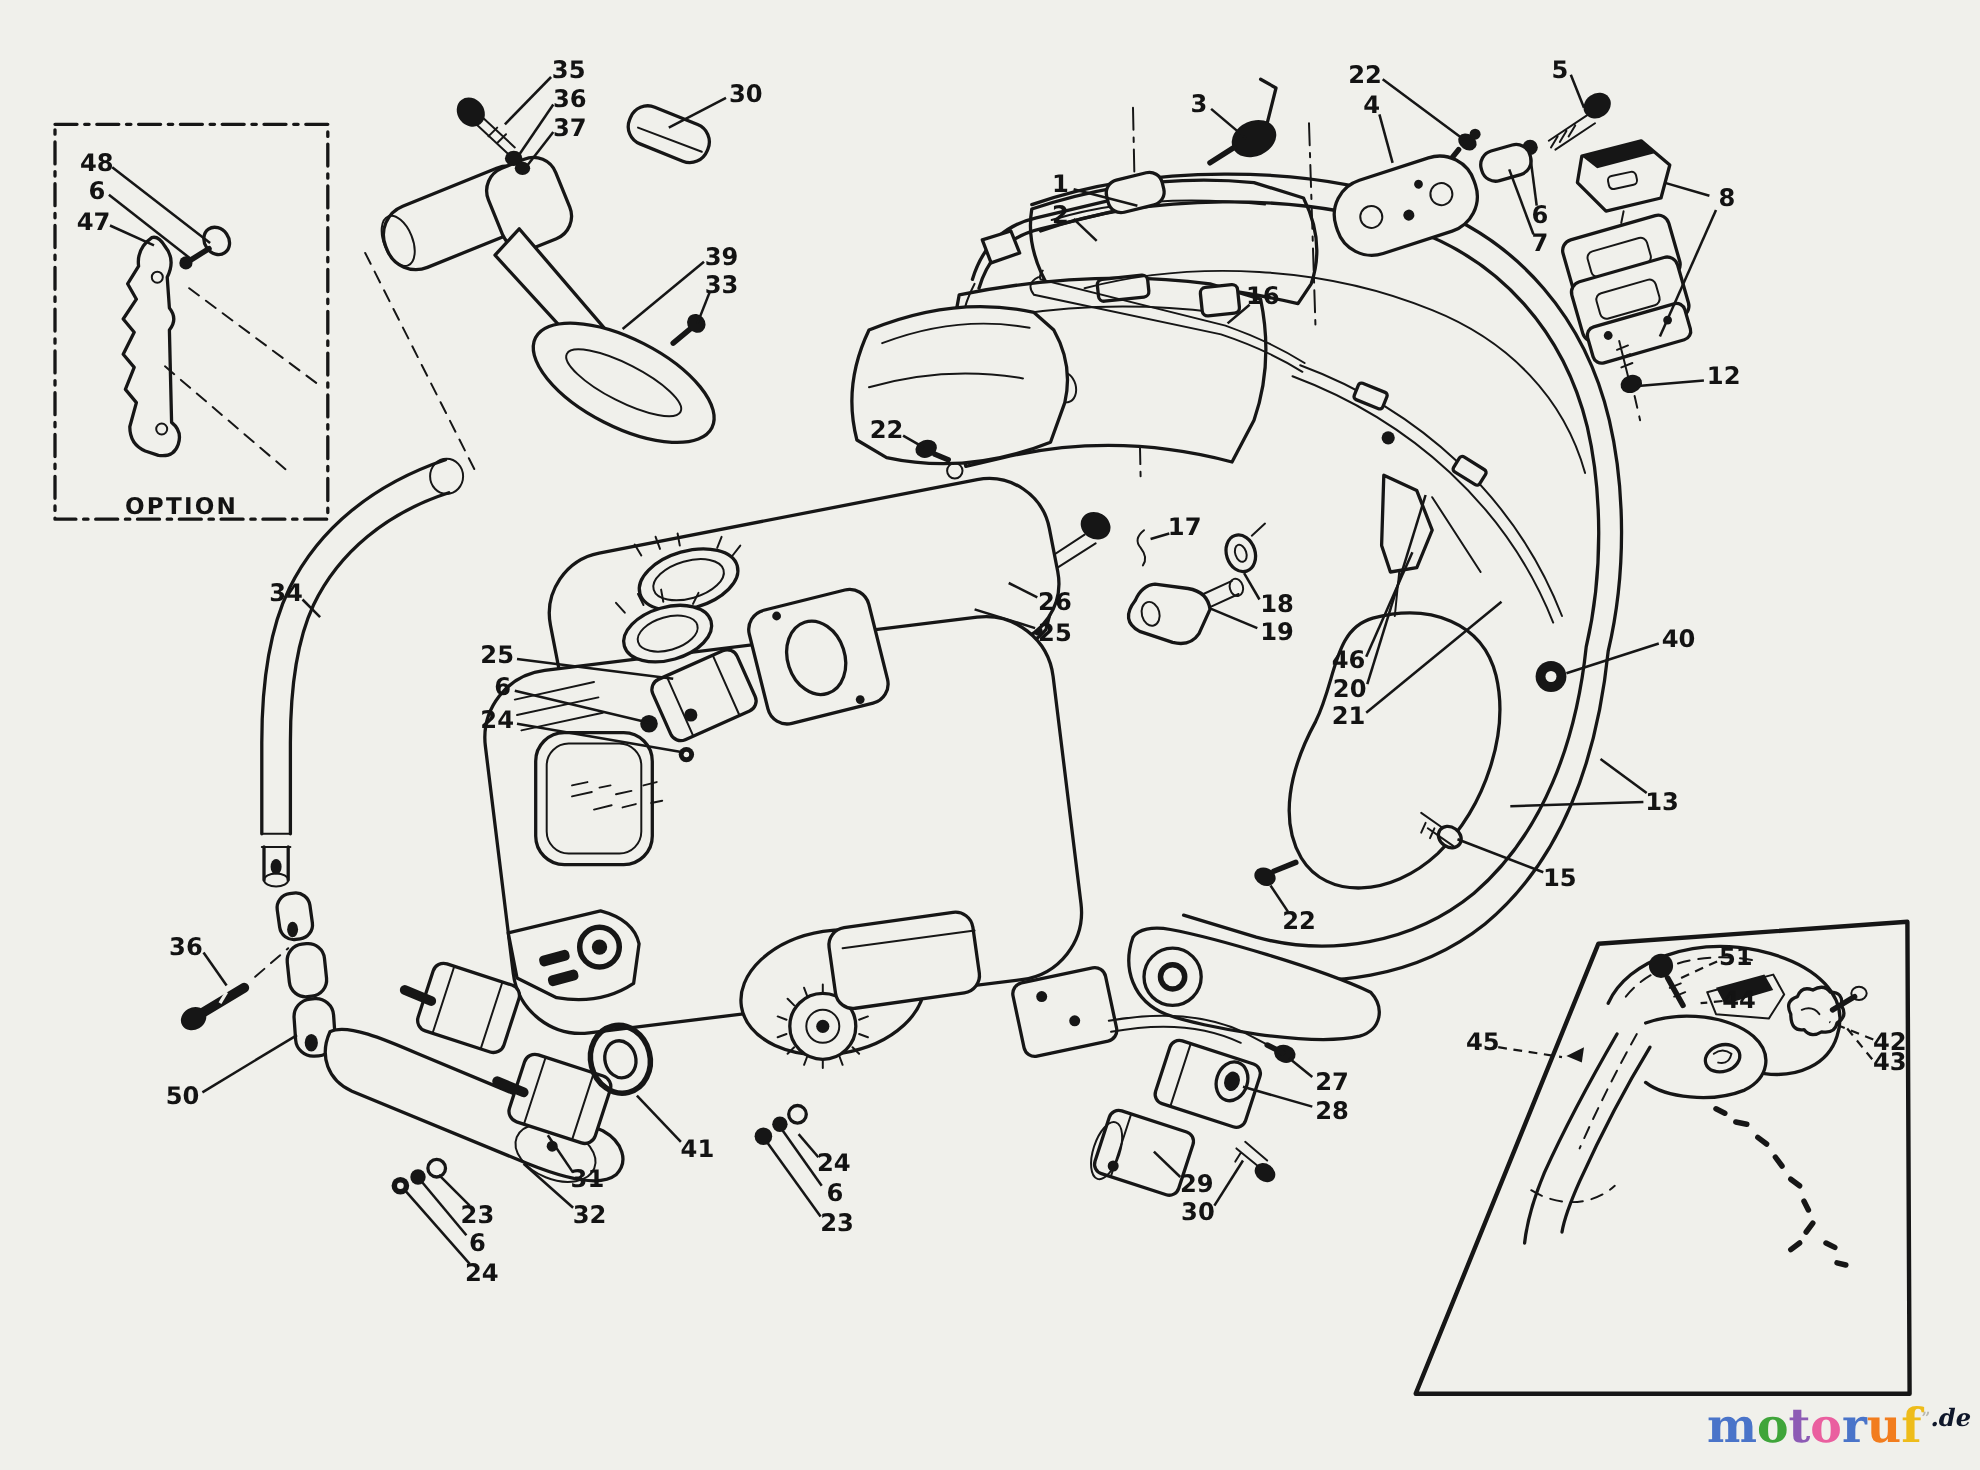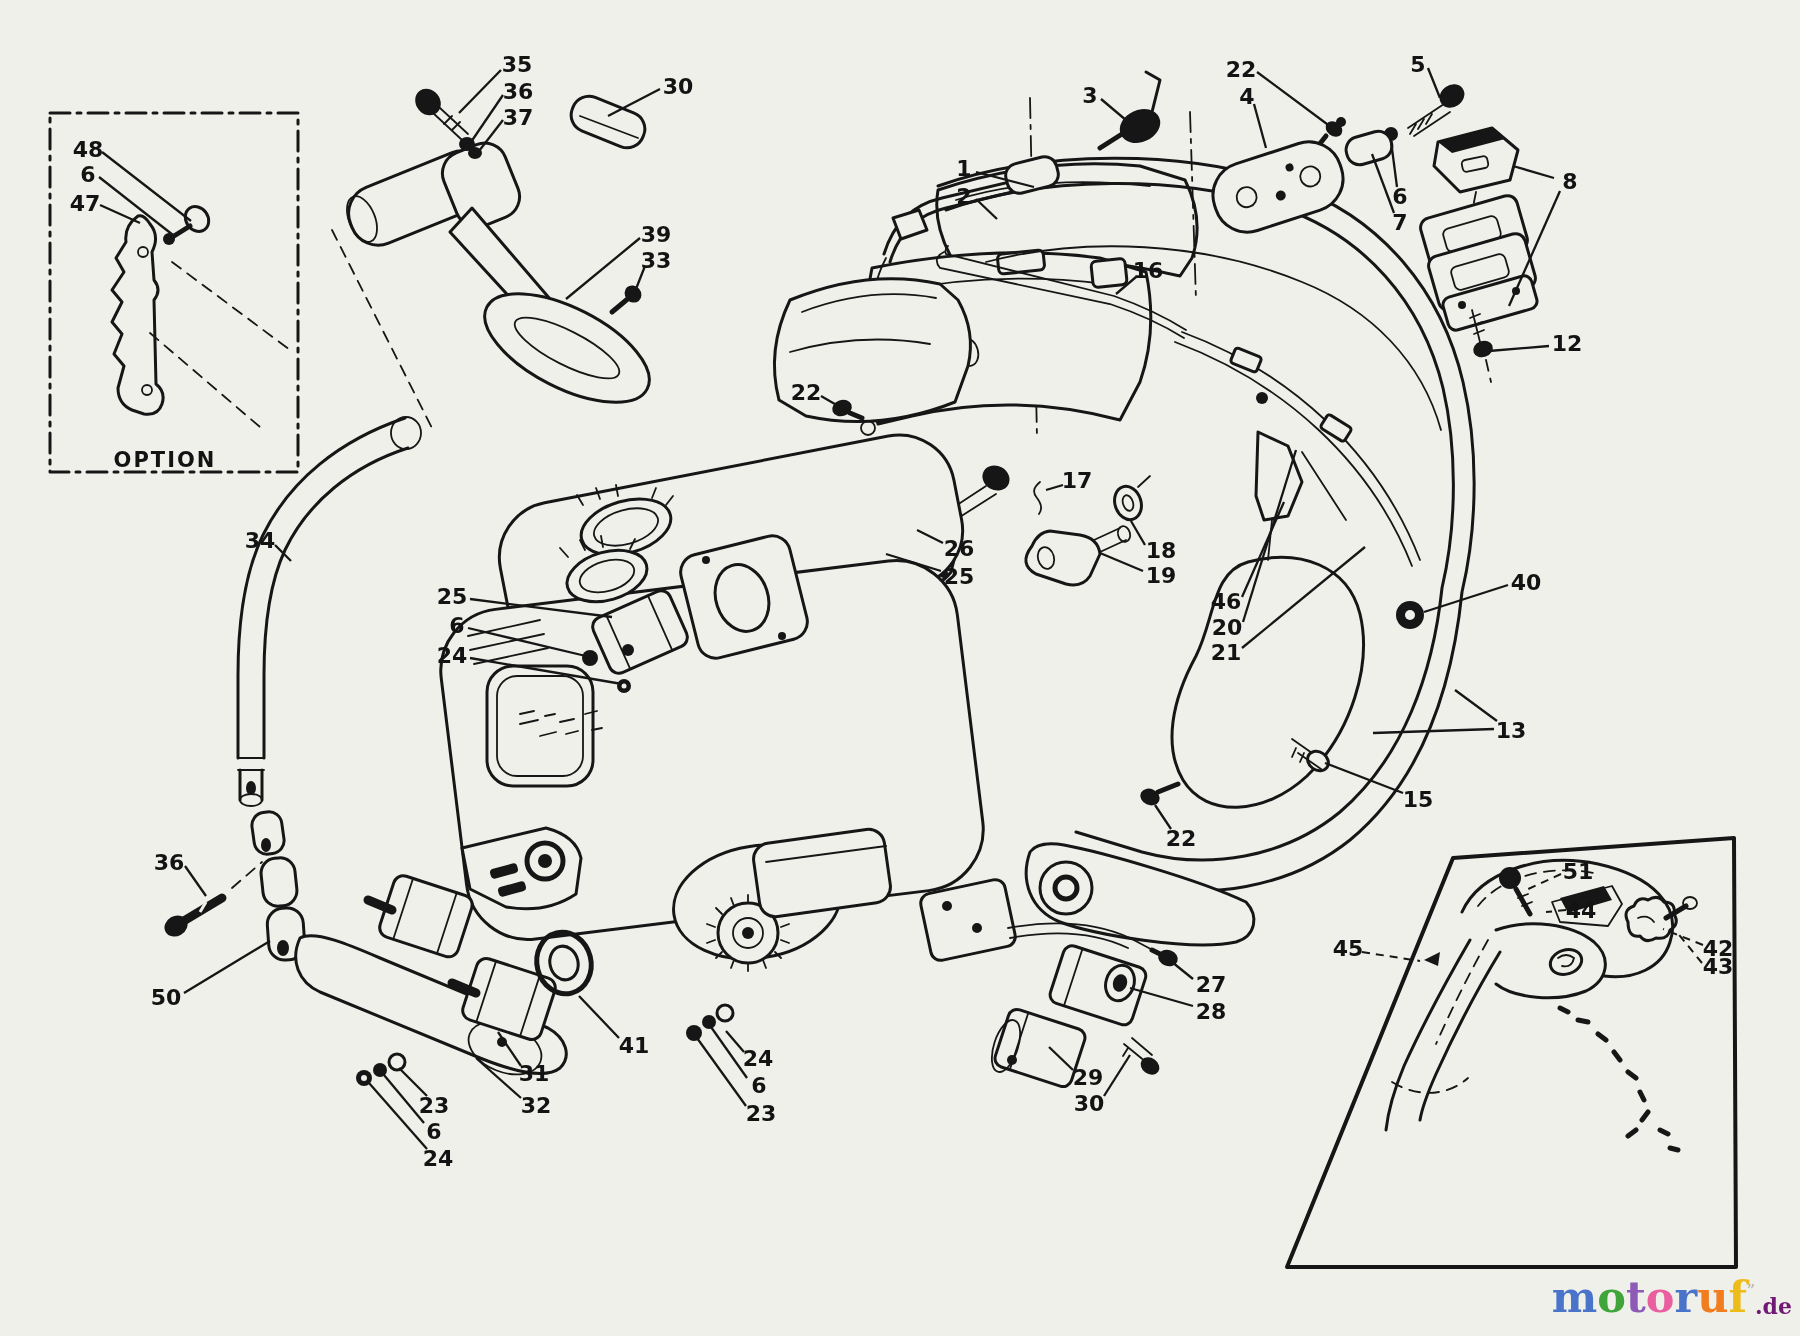--- a/index.html
+++ b/index.html
@@ -19,21 +19,21 @@
   .dash{stroke-dasharray:11 8}
   .dashdot{stroke-dasharray:20 7 4 7}
   .debris{fill:none;stroke:#161616;stroke-width:5;stroke-linecap:round}
   .leader{fill:none;stroke:#161616;stroke-width:2.3}
   .dashedlead{stroke-dasharray:8 6;stroke-width:2}
   .plabel{font-family:"DejaVu Sans",sans-serif;font-weight:bold;font-size:22px;
           fill:#131313;text-anchor:middle;dominant-baseline:central}
   .optiontext{font-family:"DejaVu Sans",sans-serif;font-weight:bold;font-size:21px;
           letter-spacing:2px;fill:#131313;text-anchor:middle}
   #watermark{position:absolute;left:1560px;top:1276px;width:232px;display:flex;
-          align-items:flex-end;justify-content:flex-end;font-family:"DejaVu Serif",serif;
+          align-items:flex-start;justify-content:flex-end;font-family:"DejaVu Serif",serif;
           font-weight:bold;user-select:none}
   .wm-letter{font-size:43px;line-height:1}
   .wm-tm{font-size:14px;align-self:flex-start;margin-top:6px}
   .wm-suffix{font-size:22px}
 </style>
 </head>
 <body>
 
 <div id="stage">
 <svg width="1800" height="1336" viewBox="0 0 1800 1336">
@@ -454,14 +454,14 @@
         <text x="1348" y="948" class="plabel">45</text>
         <text x="1718" y="948" class="plabel">42</text>
         <text x="1718" y="966" class="plabel">43</text>
       </g>
 </svg>
 </div>
 
 <div id="watermark">
   <span id="wm-word"><span class="wm-letter" style="color: rgb(74, 116, 201);">m</span><span class="wm-letter" style="color: rgb(63, 165, 58);">o</span><span class="wm-letter" style="color: rgb(141, 91, 181);">t</span><span class="wm-letter" style="color: rgb(234, 95, 159);">o</span><span class="wm-letter" style="color: rgb(74, 116, 201);">r</span><span class="wm-letter" style="color: rgb(242, 125, 30);">u</span><span class="wm-letter" style="color: rgb(238, 188, 26);">f</span></span>
   <span class="wm-tm" id="wm-tm" style="color: rgb(185, 185, 176);">”</span>
-  <span class="wm-suffix" id="wm-suffix" style="color: #701a75;">.de</span>
+  <span class="wm-suffix" id="wm-suffix" style="color: #0f172a; font-style: italic;">.de</span>
 </div>
 
 </body></html>

